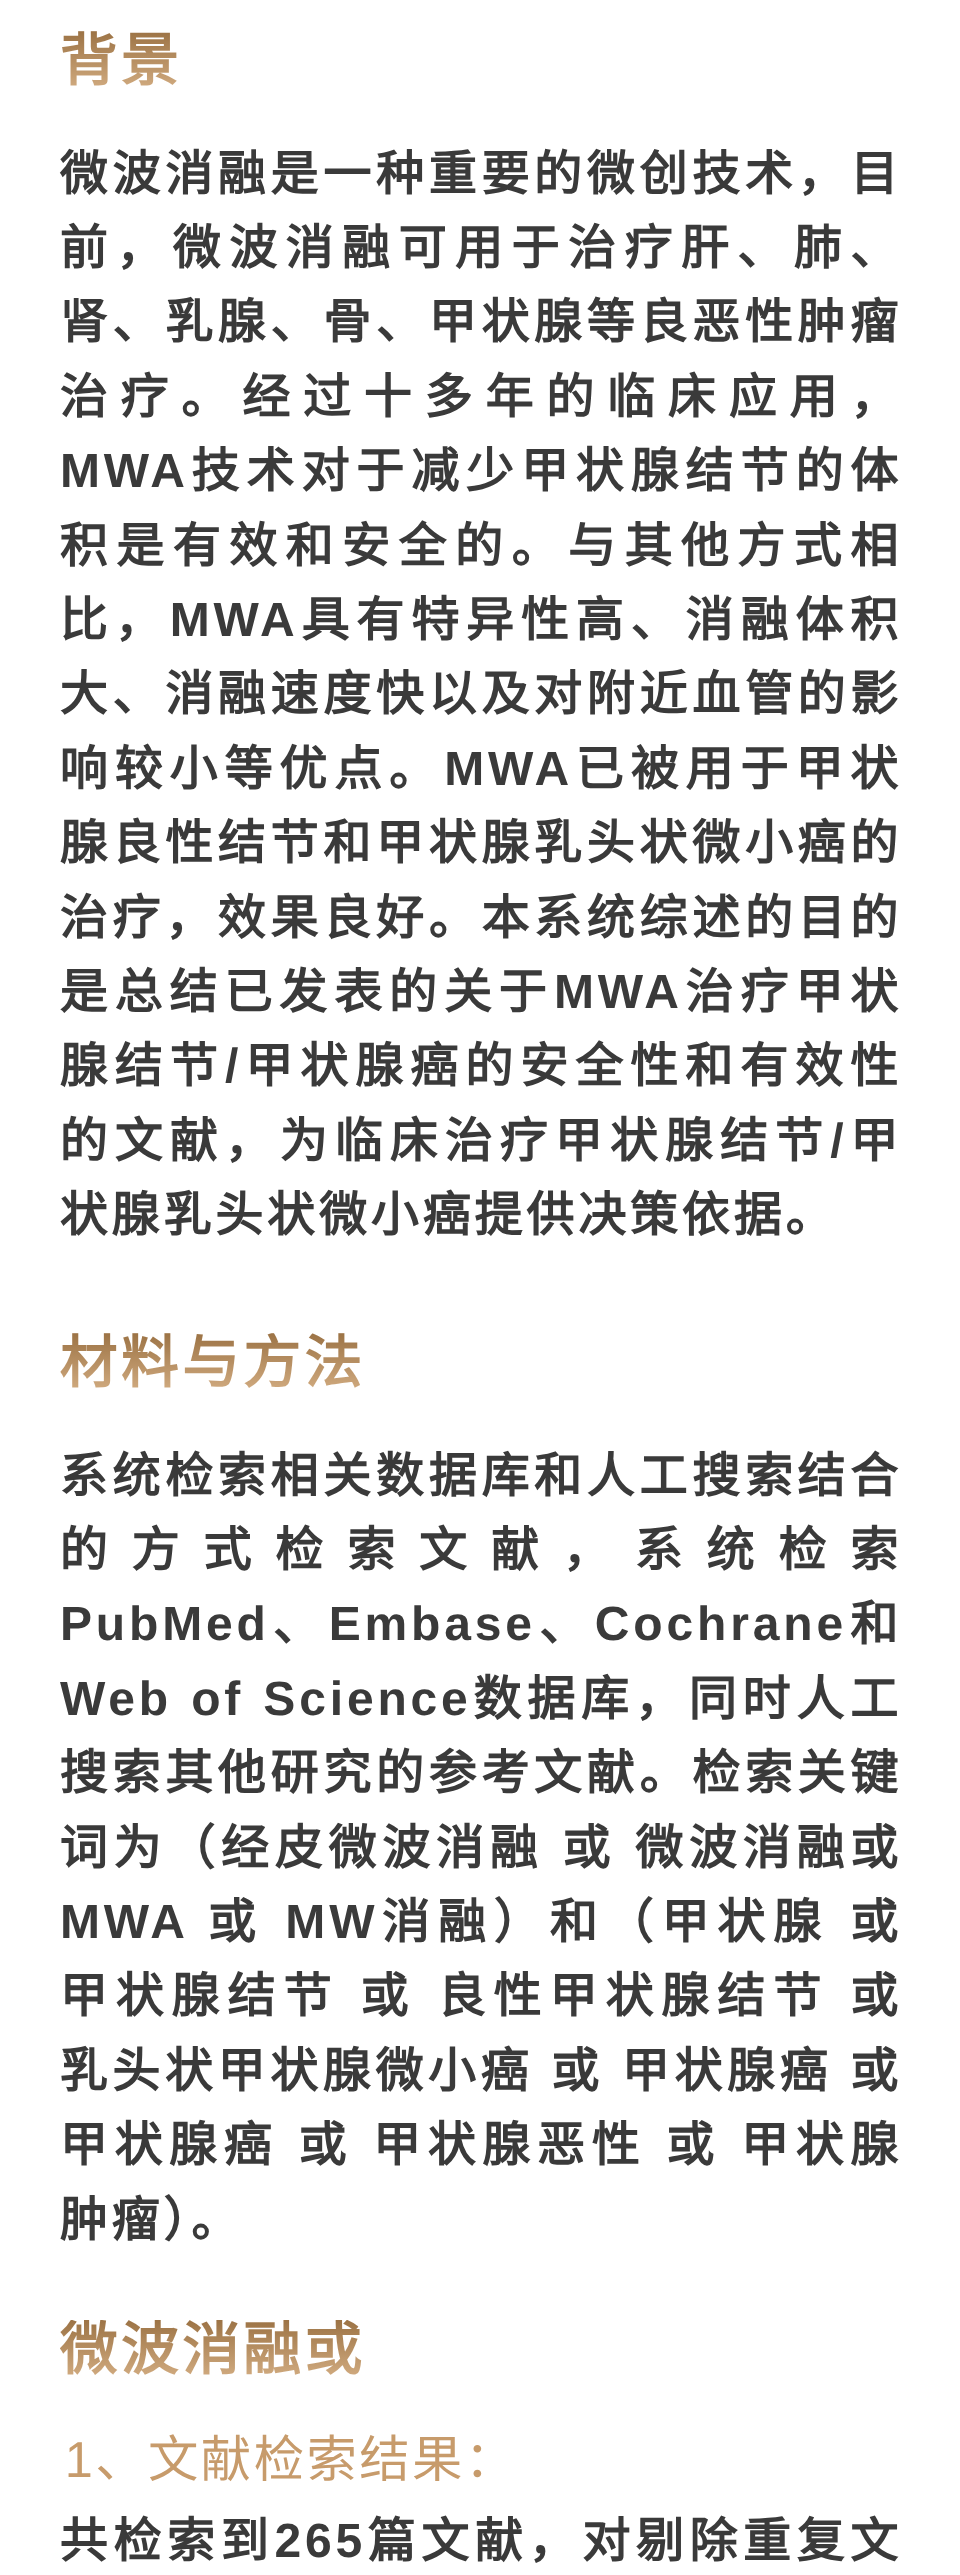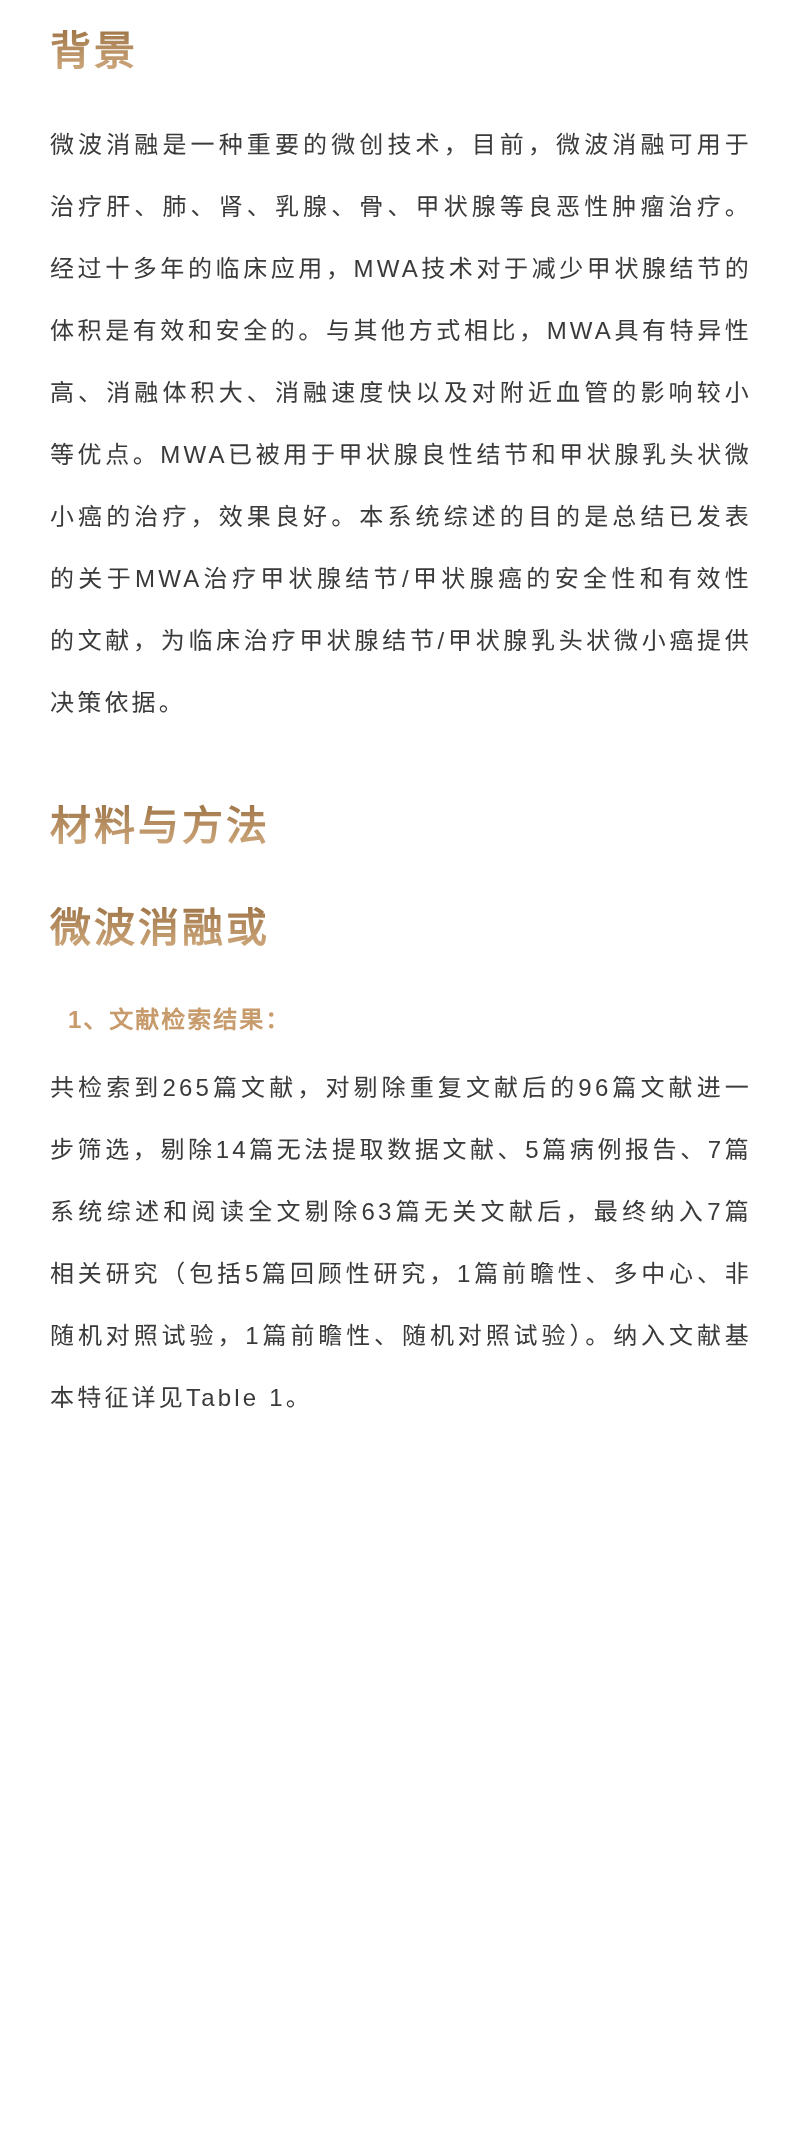--- a/index.html
+++ b/index.html
@@ -14,44 +14,44 @@
   .article {
     box-sizing: border-box;
     width: 800px;
     min-height: 2146px;
     padding: 26px 48px 0 50px;
     background: var(--page-bg, #ffffff);
   }
   .gold-heading {
     margin: 0;
     font-family: "DejaVu Serif", "Liberation Serif", serif;
-    font-size: 41px;
+    font-size: 48px;
     font-weight: 700;
     line-height: 50px;
     letter-spacing: 3px;
     color: var(--heading-fallback, #b08655);
     background: linear-gradient(180deg, var(--heading-top, #9c7345) 0%, var(--heading-bottom, #d3ad82) 100%);
     -webkit-background-clip: text;
     background-clip: text;
     -webkit-text-fill-color: transparent;
   }
   .section-methods .gold-heading { margin-top: 67px; }
   .section-results .gold-heading { margin-top: 52px; }
   .sub-heading {
-    margin: 44px 0 0 18px;
-    font-size: 24px;
-    font-weight: 700;
+    margin: 44px 0 0 4px;
+    font-size: 42px;
+    font-weight: 400;
     line-height: 46px;
     letter-spacing: 2px;
     color: var(--subheading-color, #c79b6b);
   }
   .body-text {
     margin: 38px 0 0 0;
-    font-size: 24px;
-    font-weight: 400;
+    font-size: 40px;
+    font-weight: 700;
     line-height: 62px;
     letter-spacing: 3.2px;
     text-align: justify;
     text-justify: inter-character;
     color: var(--body-color, #3a3a3a);
   }
   .section-results .body-text {
     margin-top: 14px;
   }
 </style>
@@ -60,20 +60,21 @@
 
 <main class="article">
 
   <section class="section section-background">
     <h2 class="gold-heading">背景</h2>
     <p class="body-text">微波消融是一种重要的微创技术，目前，微波消融可用于治疗肝、肺、肾、乳腺、骨、甲状腺等良恶性肿瘤治疗。经过十多年的临床应用，MWA技术对于减少甲状腺结节的体积是有效和安全的。与其他方式相比，MWA具有特异性高、消融体积大、消融速度快以及对附近血管的影响较小等优点。MWA已被用于甲状腺良性结节和甲状腺乳头状微小癌的治疗，效果良好。本系统综述的目的是总结已发表的关于MWA治疗甲状腺结节/甲状腺癌的安全性和有效性的文献，为临床治疗甲状腺结节/甲状腺乳头状微小癌提供决策依据。</p>
   </section>
 
   <section class="section section-methods">
     <h2 class="gold-heading">材料与方法</h2>
+    <p class="body-text">系统检索相关数据库和人工搜索结合的方式检索文献，系统检索PubMed、Embase、Cochrane和Web of Science数据库，同时人工搜索其他研究的参考文献。检索关键词为（经皮微波消融 或 微波消融或 MWA 或 MW消融）和（甲状腺 或 甲状腺结节 或 良性甲状腺结节 或 乳头状甲状腺微小癌 或 甲状腺癌 或 甲状腺癌 或 甲状腺恶性 或 甲状腺肿瘤）。</p>
   </section>
 
   <section class="section section-results">
     <h2 class="gold-heading">微波消融或</h2>
     <h3 class="sub-heading">1、文献检索结果：</h3>
     <p class="body-text">共检索到265篇文献，对剔除重复文献后的96篇文献进一步筛选，剔除14篇无法提取数据文献、5篇病例报告、7篇系统综述和阅读全文剔除63篇无关文献后，最终纳入7篇相关研究（包括5篇回顾性研究，1篇前瞻性、多中心、非随机对照试验，1篇前瞻性、随机对照试验）。纳入文献基本特征详见Table 1。</p>
   </section>
 
 </main>
 

